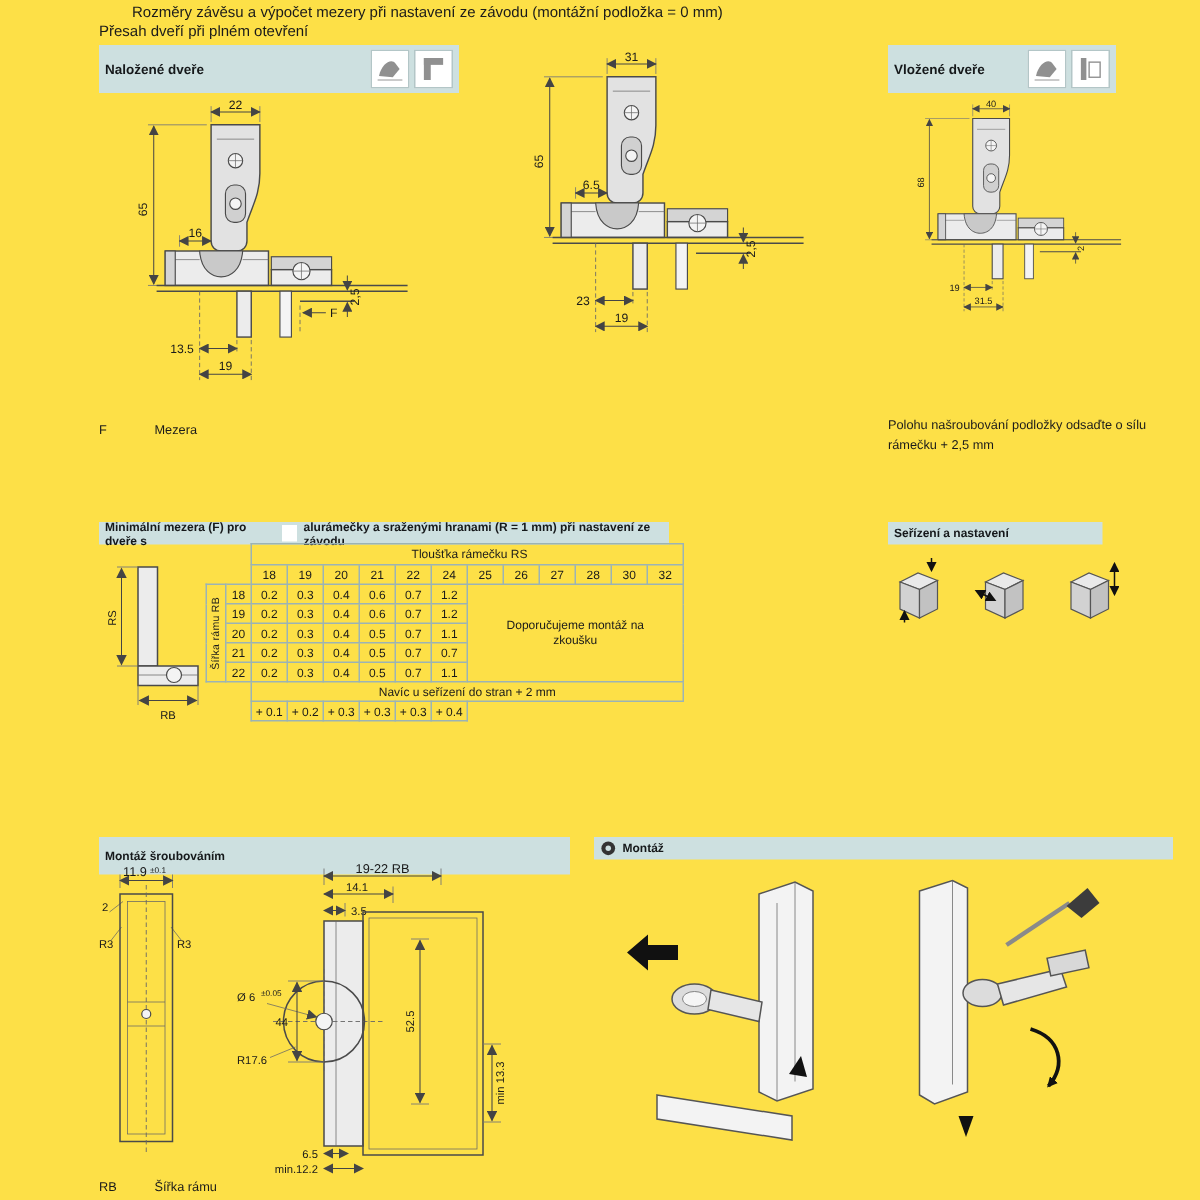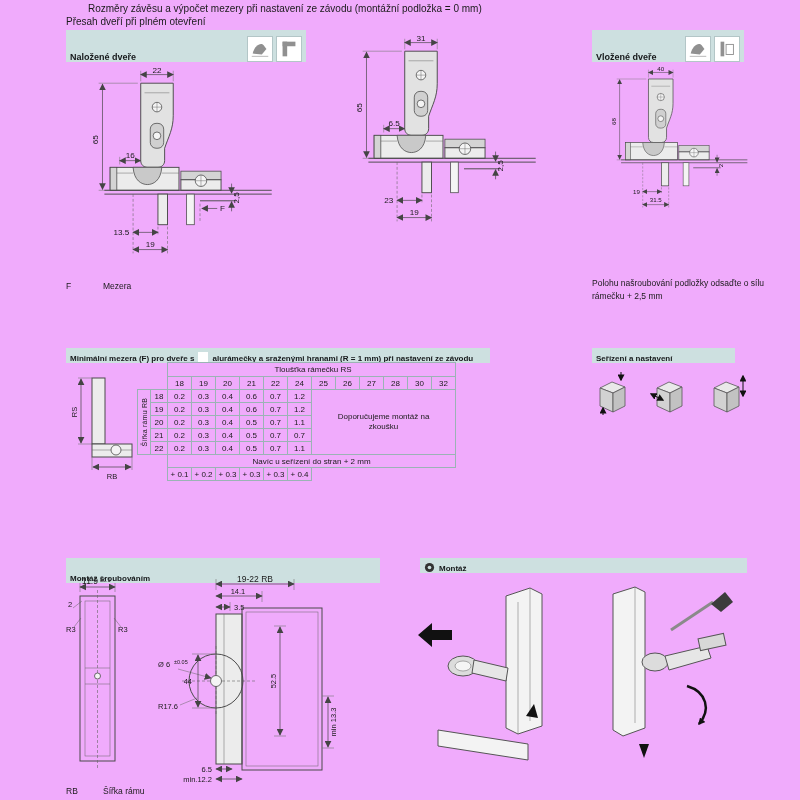--- a/index.html
+++ b/index.html
@@ -1,21 +1,21 @@
 <!DOCTYPE html>
 <html><head>
 <meta charset="utf-8">
 <style>
   *{margin:0;padding:0;box-sizing:border-box}
   html,body{background:#fff}
   body{font-family:"Liberation Sans",sans-serif;color:#1a1a1a}
-  .page{position:relative;width:800px;height:800px;background:#f0abfc;overflow:hidden}
+  .page{position:relative;width:800px;height:800px;background:#fde047;overflow:hidden}
   .abs{position:absolute}
   .hline{font-size:10px}
-  .bar{background:#cde0e0;display:flex;align-items:flex-end;padding:0 4px;font-size:8px;font-weight:bold;color:#15181a}
+  .bar{background:#cde0e0;display:flex;align-items:center;padding:0 4px;font-size:8px;font-weight:bold;color:#15181a}
   .panel-bar{height:32px}
   .panel-title{flex:1;font-size:9px;font-weight:bold}
   .icon-box{width:26px;height:26px;background:#fff;border:1px solid #b3c6c7;margin-left:3px;display:flex;align-items:center;justify-content:center;flex:none}
   .bar-gap{width:10px;height:11px;background:#fff;margin:0 4px;flex:none}
   .legend{font-size:8.5px}
   .lkey{display:inline-block;width:37px}
   .note{font-size:8.5px;line-height:12.5px}
   svg{display:block}
   svg text{font-size:8.5px;fill:#1a1a1a;font-family:"Liberation Sans",sans-serif}
   svg text.t7{font-size:7.5px}
@@ -235,21 +235,21 @@
       <text x="88" y="189" text-anchor="middle">31.5</text>
     </svg>
   </div>
 
   <div class="abs legend" style="left:66px;top:281px">
     <span class="lkey">F</span><span>Mezera</span>
   </div>
 
   <div class="abs note" style="left:592px;top:277px;width:196px">Polohu našroubování podložky odsaďte o sílu rámečku + 2,5 mm</div>
 
-  <div class="bar abs" style="left:66px;top:348px;width:424px;height:15px">
+  <div class="bar abs" style="left:66px;top:348px;width:380px;height:15px">
     <span>Minimální mezera (F) pro dveře s</span>
     <span class="bar-gap"></span>
     <span>alurámečky a sraženými hranami (R = 1 mm) při nastavení ze závodu</span>
   </div>
 
   <svg class="abs" style="left:70px;top:372px" viewBox="0 0 66 112" width="66" height="112">
     <rect class="part2" x="22" y="6" width="13" height="66"></rect>
     <rect class="part2" x="22" y="72" width="40" height="13"></rect>
     <line class="thin" x1="22" y1="78" x2="62" y2="78"></line>
     <circle class="screw" cx="46" cy="78" r="5"></circle>
@@ -437,21 +437,21 @@
     <line class="ext" x1="256" y1="120" x2="268" y2="120"></line>
       <line class="ext" x1="256" y1="172" x2="268" y2="172"></line>
     <line class="dim" x1="262" y1="121" x2="262" y2="171" marker-start="url(#arr)" marker-end="url(#arr)"></line>
     <text class="t7" x="270" y="146" text-anchor="middle" transform="rotate(-90 270 146)">min 13.3</text>
     <line class="dim" x1="150" y1="193" x2="166" y2="193" marker-start="url(#arr)" marker-end="url(#arr)"></line>
     <text class="t7" x="146" y="196" text-anchor="end">6.5</text>
     <line class="dim" x1="150" y1="203" x2="176" y2="203" marker-start="url(#arr)" marker-end="url(#arr)"></line>
     <text class="t7" x="146" y="206" text-anchor="end">min.12.2</text>
   </svg>
 
-  <div class="bar abs" style="left:420px;top:558px;width:327px;height:15px">
+  <div class="bar abs" style="left:396px;top:558px;width:386px;height:15px">
     <svg viewBox="0 0 12 12" width="11" height="11" style="margin-right:4px">
       <circle cx="6" cy="6" r="5" fill="#333"></circle>
         <circle cx="6" cy="6" r="2" fill="#cde0e0"></circle>
     </svg>
     <span>Montáž</span>
   </div>
 
   <svg class="abs" style="left:408px;top:578px" viewBox="0 0 160 200" width="160" height="200">
     <polygon points="98,18 122,10 134,16 134,148 110,156 98,150" fill="#f3f3f3" stroke="#555" stroke-width="1"></polygon>
     <line class="thin" x1="122" y1="10" x2="122" y2="143"></line>

